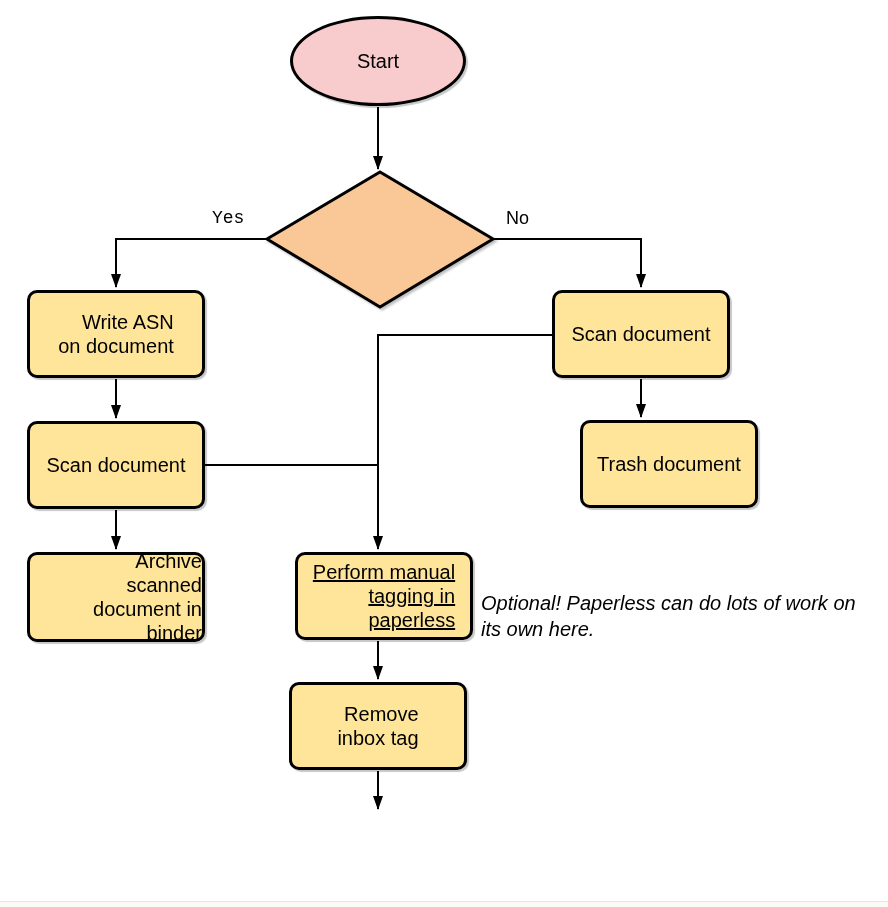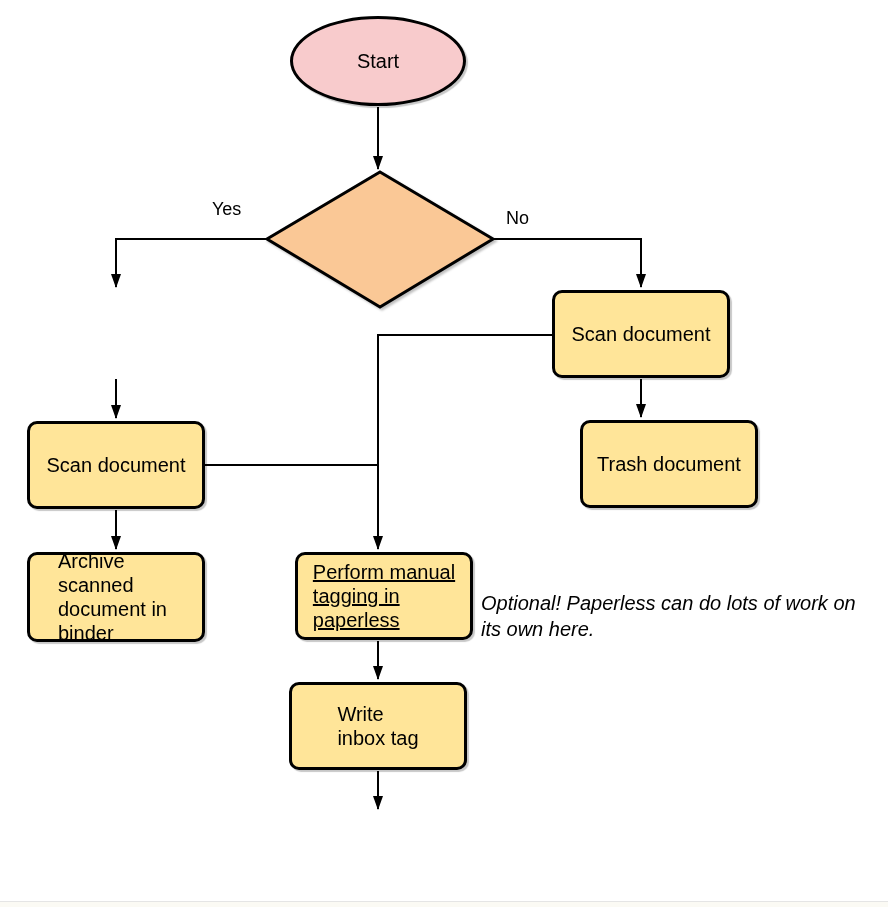--- a/index.html
+++ b/index.html
@@ -22,21 +22,21 @@
   svg.edges path.edge{fill:none;stroke:var(--stroke);stroke-width:2;}
   svg.edges polygon.diamond{
     fill:var(--decision-fill);
     stroke:var(--stroke);
     stroke-width:3;
     filter:drop-shadow(2px 2px 1px rgba(0,0,0,0.25));
   }
   .node{
     position:absolute;
     display:flex;align-items:center;justify-content:center;
-    text-align:left;
+    text-align:right;
     font-size:20px;line-height:24px;
     white-space:pre-line;
     border:3px solid var(--stroke);
   }
   .process{
     background:var(--process-fill);
     border-radius:10px;
     box-shadow:2px 2px 1px rgba(0,0,0,0.22);
   }
   .terminal{
@@ -72,21 +72,21 @@
   #n-start{left:290px;top:16px;width:176px;height:90px;}
   #n-decision-label{left:278px;top:215px;width:204px;height:48px;}
   #n-write-asn{left:27px;top:290px;width:178px;height:88px;}
   #n-scan-left{left:27px;top:421px;width:178px;height:88px;}
   #n-archive{left:27px;top:552px;width:178px;height:90px;padding-left:28px;}
   #n-scan-right{left:552px;top:290px;width:178px;height:88px;}
   #n-trash{left:552px;top:420px;width:178px;height:88px;margin-left:28px;}
   #n-perform{left:295px;top:552px;width:178px;height:88px;text-decoration:underline;}
   #n-remove{left:289px;top:682px;width:178px;height:88px;}
   #n-end{left:289px;top:812px;width:178px;height:85px;}
-  #lbl-yes{left:212px;top:199px;}
+  #lbl-yes{left:212px;top:208px;font-family:Liberation Mono, monospace;}
   #lbl-no{left:506px;top:208px;}
 </style>
 </head>
 <body>
 
 <div class="canvas">
 
   <svg class="edges" width="888" height="907" viewBox="0 0 888 907" aria-hidden="true">
     <defs>
       <marker id="arrow" markerUnits="userSpaceOnUse" markerWidth="16" markerHeight="12" refX="13" refY="5" orient="auto">
@@ -109,20 +109,24 @@
   </svg>
 
   <div class="node terminal" id="n-start">
     <span>Start</span>
   </div>
 
 
   <div class="edge-label" id="lbl-yes">Yes</div>
   <div class="edge-label" id="lbl-no">No</div>
 
+  <div class="node process" id="n-write-asn">
+    <span>Write ASN
+on document</span>
+  </div>
 
   <div class="node process" id="n-scan-left">
     <span>Scan document</span>
   </div>
 
   <div class="node process" id="n-archive">
     <span>Archive scanned
 document in
 binder</span>
   </div>
@@ -135,21 +139,21 @@
     <span>Trash document</span>
   </div>
 
   <div class="node process" id="n-perform">
     <span>Perform manual
 tagging in
 paperless</span>
   </div>
 
   <div class="node process" id="n-remove">
-    <span>Write
+    <span>Remove
 inbox tag</span>
   </div>
 
 
   <div class="annotation">Optional! Paperless can do lots of work on
 its own here.</div>
 
   <div class="bottom-edge"></div>
 
 </div>

